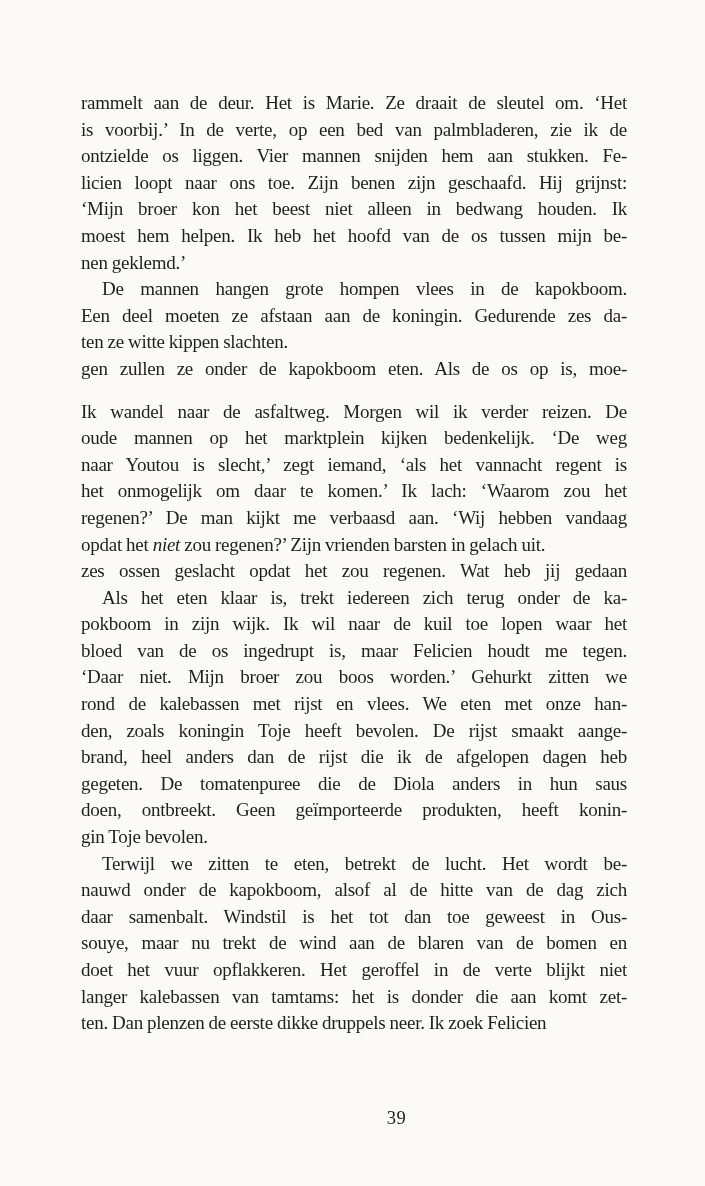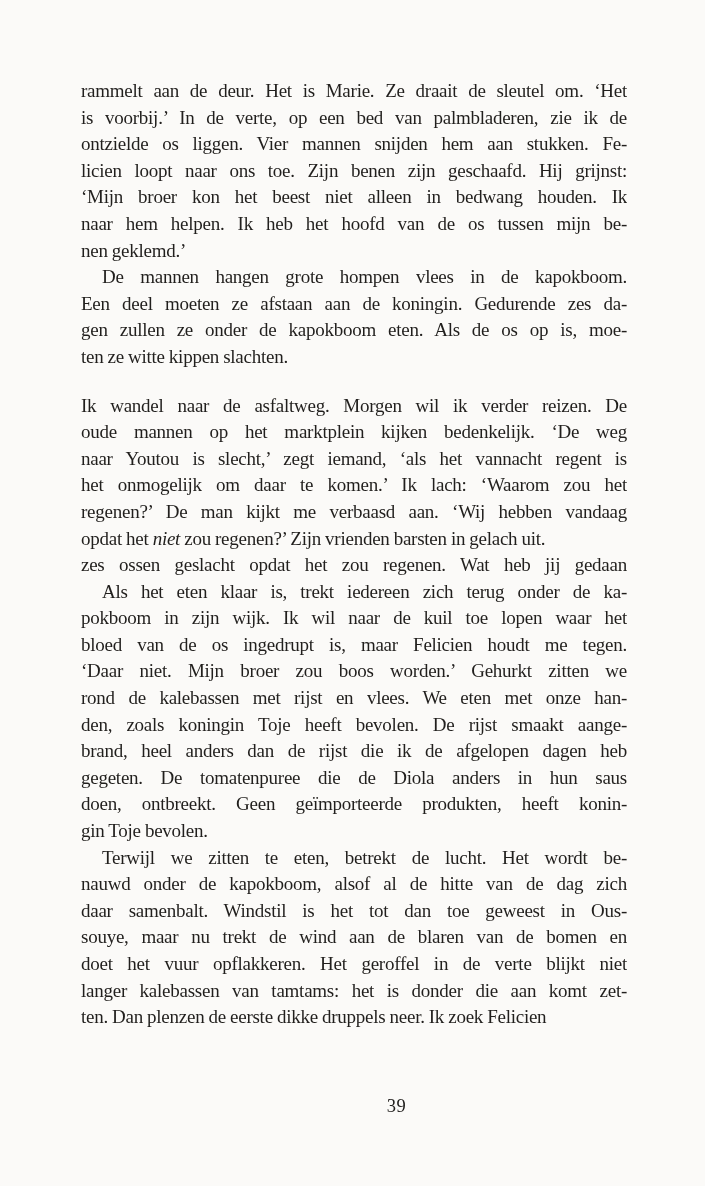--- a/index.html
+++ b/index.html
@@ -8,39 +8,39 @@
   }
   body {
     width: 705px;
     height: 1186px;
     position: relative;
     font-family: "Liberation Serif", "DejaVu Serif", serif;
     overflow: hidden;
   }
   .page {
     position: absolute;
-    left: 0; top: 0;
+    left: 0; top: 12px;
     width: 705px;
     height: 1040px;
   }
   .text-block {
     position: absolute;
     left: 81px;
     top: 78px;
     width: 546px;
     font-size: 19px;
     letter-spacing: -0.25px;
     word-spacing: -0.4px;
   }
   .paragraph {
     margin: 0;
     padding: 0;
   }
   .paragraph.space-before {
-    margin-top: 22px;
+    margin-top: 16px;
   }
   .line {
     height: 26.6px;
     line-height: 26.6px;
     text-align: justify;
     text-align-last: justify;
     overflow: hidden;
   }
   .line.last {
     text-align-last: left;
@@ -66,28 +66,28 @@
 <body style="background: rgb(251, 250, 248); color: rgb(33, 31, 29);">
 
 <div class="page">
   <div class="text-block">
       <div class="paragraph">
         <div class="line">rammelt aan de deur. Het is Marie. Ze draait de sleutel om. ‘Het</div>
         <div class="line">is voorbij.’ In de verte, op een bed van palmbladeren, zie ik de</div>
         <div class="line">ontzielde os liggen. Vier mannen snijden hem aan stukken. Fe-</div>
         <div class="line">licien loopt naar ons toe. Zijn benen zijn geschaafd. Hij grijnst:</div>
         <div class="line">‘Mijn broer kon het beest niet alleen in bedwang houden. Ik</div>
-        <div class="line">naar hem helpen. Ik heb het hoofd van de os tussen mijn be-</div>
+        <div class="line">moest hem helpen. Ik heb het hoofd van de os tussen mijn be-</div>
         <div class="line last">nen geklemd.’</div>
       </div>
       <div class="paragraph">
         <div class="line indent">De mannen hangen grote hompen vlees in de kapokboom.</div>
         <div class="line">Een deel moeten ze afstaan aan de koningin. Gedurende zes da-</div>
+        <div class="line last">ten ze witte kippen slachten.</div>
         <div class="line">gen zullen ze onder de kapokboom eten. Als de os op is, moe-</div>
-        <div class="line last">ten ze witte kippen slachten.</div>
       </div>
       <div class="paragraph space-before">
         <div class="line">Ik wandel naar de asfaltweg. Morgen wil ik verder reizen. De</div>
         <div class="line">oude mannen op het marktplein kijken bedenkelijk. ‘De weg</div>
         <div class="line">naar Youtou is slecht,’ zegt iemand, ‘als het vannacht regent is</div>
         <div class="line">het onmogelijk om daar te komen.’ Ik lach: ‘Waarom zou het</div>
         <div class="line">regenen?’ De man kijkt me verbaasd aan. ‘Wij hebben vandaag</div>
         <div class="line last">opdat het <em>niet</em> zou regenen?’ Zijn vrienden barsten in gelach uit.</div>
         <div class="line">zes ossen geslacht opdat het zou regenen. Wat heb jij gedaan</div>
       </div>

